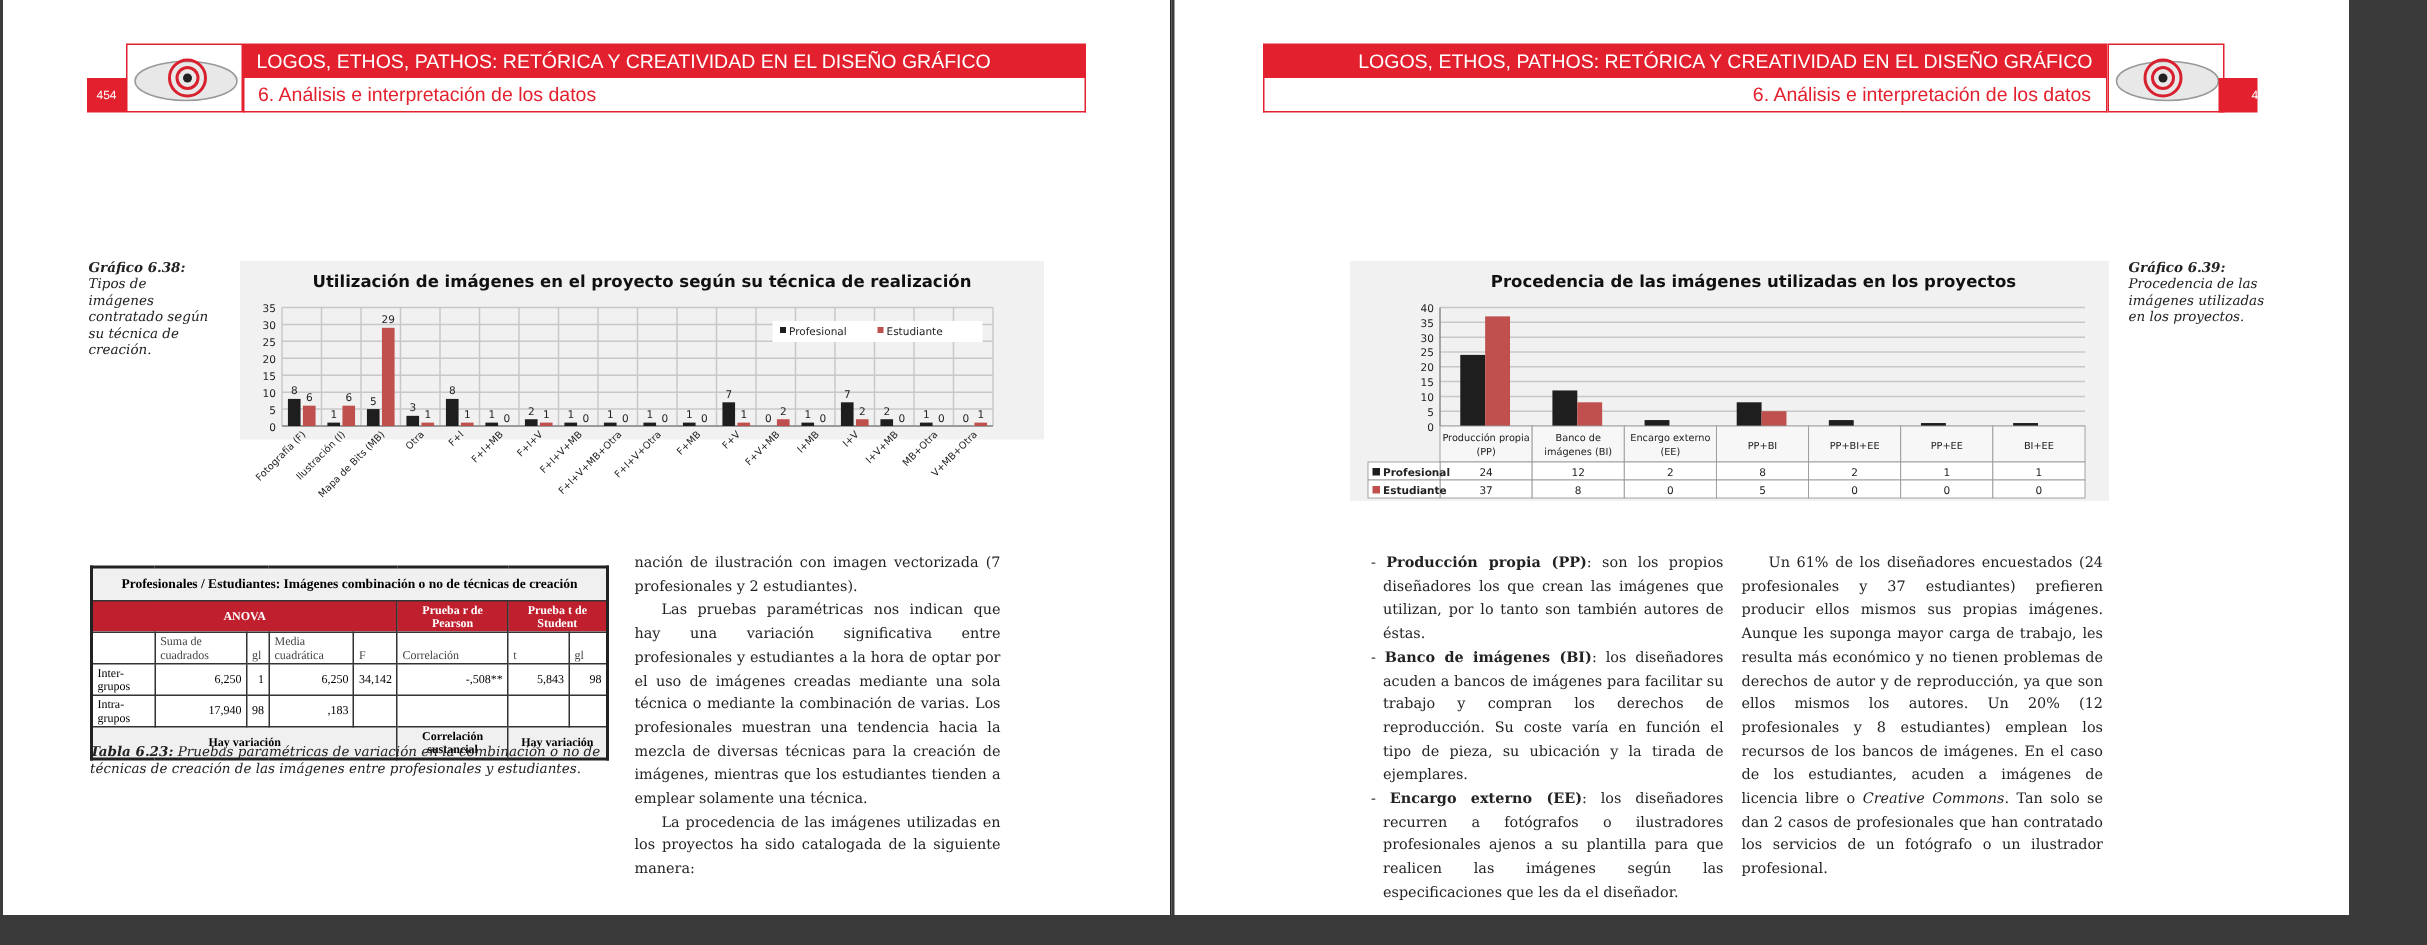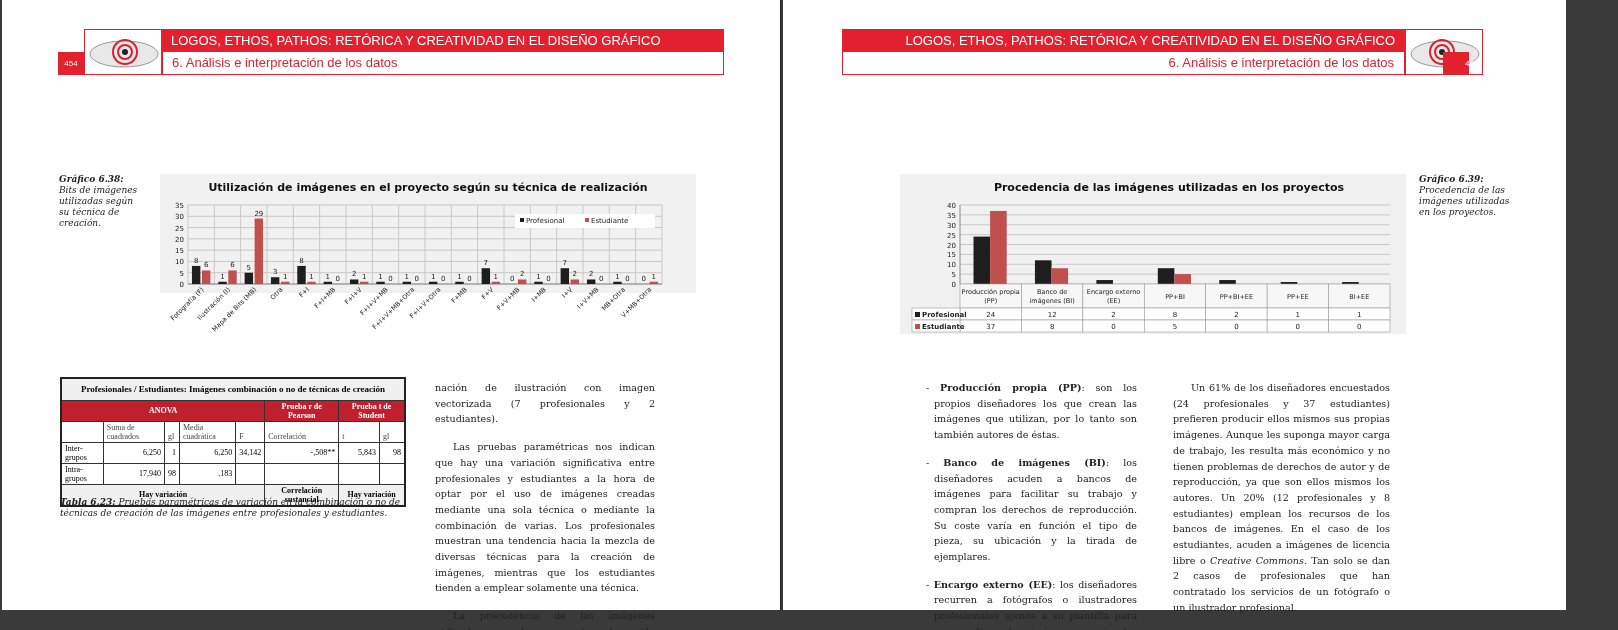--- a/index.html
+++ b/index.html
@@ -18,21 +18,21 @@
   .chart-title{position:absolute;left:0;right:0;text-align:center;font-weight:bold;font-size:11px;color:#111;font-family:"DejaVu Sans",sans-serif;}
   svg text{font-family:"DejaVu Sans",sans-serif;}
   .stat-table{position:absolute;border-collapse:collapse;font-size:8px;font-family:Liberation Serif, serif;border:2px solid #222;padding-left:20px;}
   .stat-table td{border:1px solid #333;padding:1px 3px;height:14px;}
   .stat-table .tt{background:#f0f0f0;font-weight:bold;font-size:9px;text-align:center;height:22px;}
   .stat-table .rh{background:#c0202e;color:#fff;font-weight:bold;text-align:center;}
   .stat-table .sh{background:#fff;color:#444;text-align:left;vertical-align:bottom;}
   .stat-table .num{text-align:right;}
   .stat-table .ft{background:#f0f0f0;font-weight:bold;text-align:center;height:20px;}
   .body-text{position:absolute;font-family:"DejaVu Serif",serif;font-size:9.6px;line-height:15.7px;color:#222;text-align:justify;}
-  .body-text p{margin:12px;}
+  .body-text p{margin:0;}
   .body-text .ind{text-indent:18px;}
   .body-text .li{padding-left:8px;text-indent:-8px;}
 </style>
 </head>
 <body>
 
 <div class="page" id="page-left">
   <div class="pgnum" style="left:56px;top:52px;">454</div>
   <div class="eye-box" style="left:82px;top:29px;">
     <svg width="78" height="46">
@@ -40,21 +40,21 @@
       <circle cx="40" cy="22" r="12" fill="none" stroke="#d8202e" stroke-width="2"></circle>
       <circle cx="40" cy="22" r="7" fill="none" stroke="#d8202e" stroke-width="2"></circle>
       <circle cx="40" cy="22" r="3" fill="#222"></circle>
     </svg>
   </div>
   <div class="hdr-bar" style="left:160px;top:29px;width:562px;padding-left:9px;">LOGOS, ETHOS, PATHOS: RETÓRICA Y CREATIVIDAD EN EL DISEÑO GRÁFICO</div>
   <div class="hdr-sub" style="left:160px;top:52px;width:562px;padding-left:9px;">6. Análisis e interpretación de los datos</div>
 
   <div class="caption" style="left:57px;top:174px;width:85px;">
     <b>Gráfico 6.38:</b><br>
-    <span>Bits de imágenes utilizadas según su técnica de creación.</span>
+    <span>Tipos de imágenes contratado según su técnica de creación.</span>
   </div>
 
   <div class="chart-box" style="left:158px;top:174px;width:536px;height:119px;">
     <div class="chart-title" style="top:7px;">Utilización de imágenes en el proyecto según su técnica de realización</div>
     <svg id="chart1" width="536" height="162" style="position:absolute;left:0;top:0;">
         <line x1="28" x2="502" y1="110" y2="110" stroke="#c8c8c8" stroke-width="1"></line>
         <text x="24" y="113" font-size="7" text-anchor="end" fill="#222">0</text>
         <line x1="28" x2="502" y1="98.71428571428572" y2="98.71428571428572" stroke="#c8c8c8" stroke-width="1"></line>
         <text x="24" y="101.71428571428572" font-size="7" text-anchor="end" fill="#222">5</text>
         <line x1="28" x2="502" y1="87.42857142857143" y2="87.42857142857143" stroke="#c8c8c8" stroke-width="1"></line>
@@ -252,21 +252,21 @@
   <div class="hdr-bar" style="left:59px;top:29px;width:563px;text-align:right;padding-right:10px;">LOGOS, ETHOS, PATHOS: RETÓRICA Y CREATIVIDAD EN EL DISEÑO GRÁFICO</div>
   <div class="hdr-sub" style="left:59px;top:52px;width:563px;text-align:right;padding-right:10px;">6. Análisis e interpretación de los datos</div>
   <div class="eye-box" style="left:622px;top:29px;">
     <svg width="78" height="46">
       <ellipse cx="39" cy="24" rx="34" ry="13" fill="#e8e8e8" stroke="#999" stroke-width="1"></ellipse>
       <circle cx="36" cy="22" r="12" fill="none" stroke="#d8202e" stroke-width="2"></circle>
       <circle cx="36" cy="22" r="7" fill="none" stroke="#d8202e" stroke-width="2"></circle>
       <circle cx="36" cy="22" r="3" fill="#222"></circle>
     </svg>
   </div>
-  <div class="pgnum" style="left:660px;top:52px;padding-left:22px;">455</div>
+  <div class="pgnum" style="left:696px;top:52px;padding-left:22px;">455</div>
 
   <div class="chart-box" style="left:117px;top:174px;width:506px;height:160px;">
     <div class="chart-title" style="top:7px;padding-left:32px;">Procedencia de las imágenes utilizadas en los proyectos</div>
     <svg id="chart2" width="506" height="160" style="position:absolute;left:0;top:0;">
         <line x1="60" x2="490" y1="110" y2="110" stroke="#c8c8c8" stroke-width="1"></line>
         <text x="56" y="113" font-size="7" text-anchor="end" fill="#222">0</text>
         <line x1="60" x2="490" y1="100.125" y2="100.125" stroke="#c8c8c8" stroke-width="1"></line>
         <text x="56" y="103.125" font-size="7" text-anchor="end" fill="#222">5</text>
         <line x1="60" x2="490" y1="90.25" y2="90.25" stroke="#c8c8c8" stroke-width="1"></line>
         <text x="56" y="93.25" font-size="7" text-anchor="end" fill="#222">10</text>

